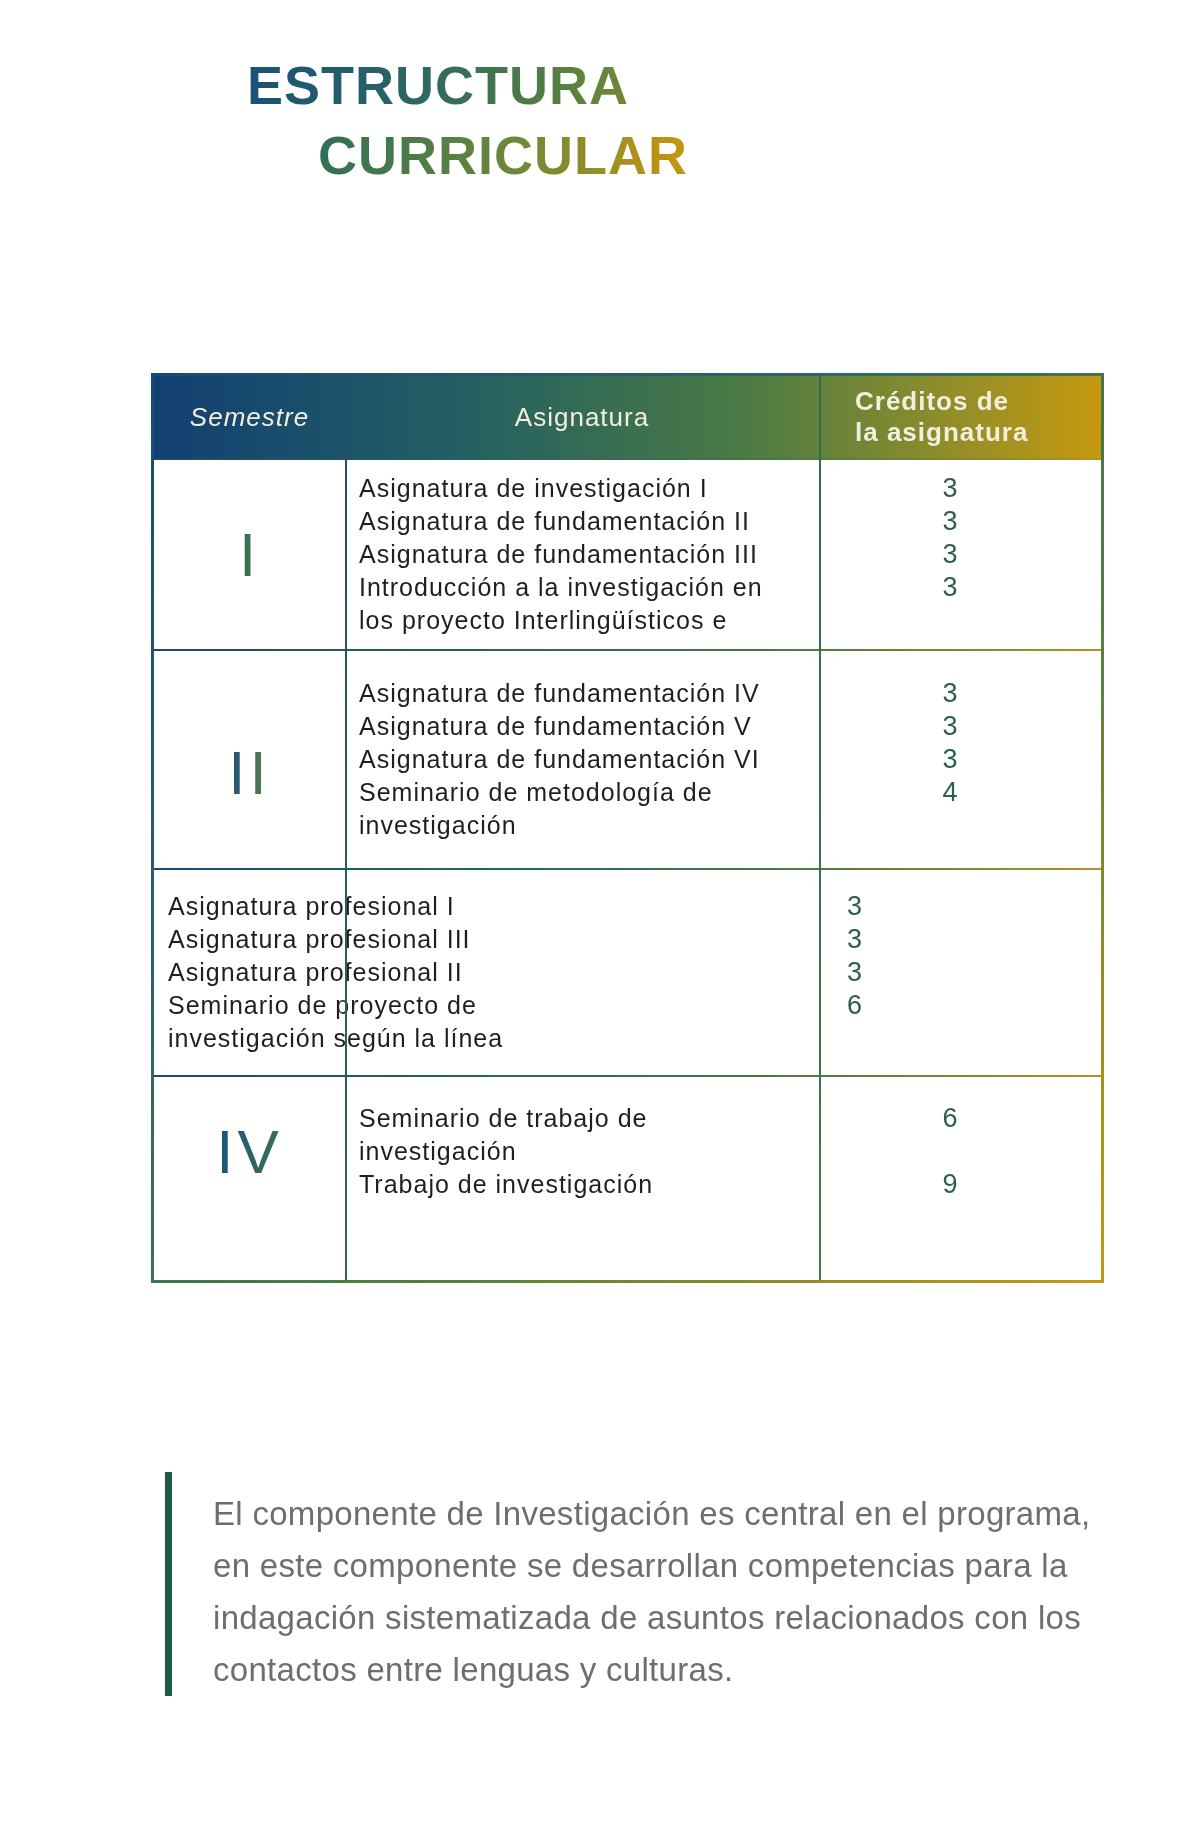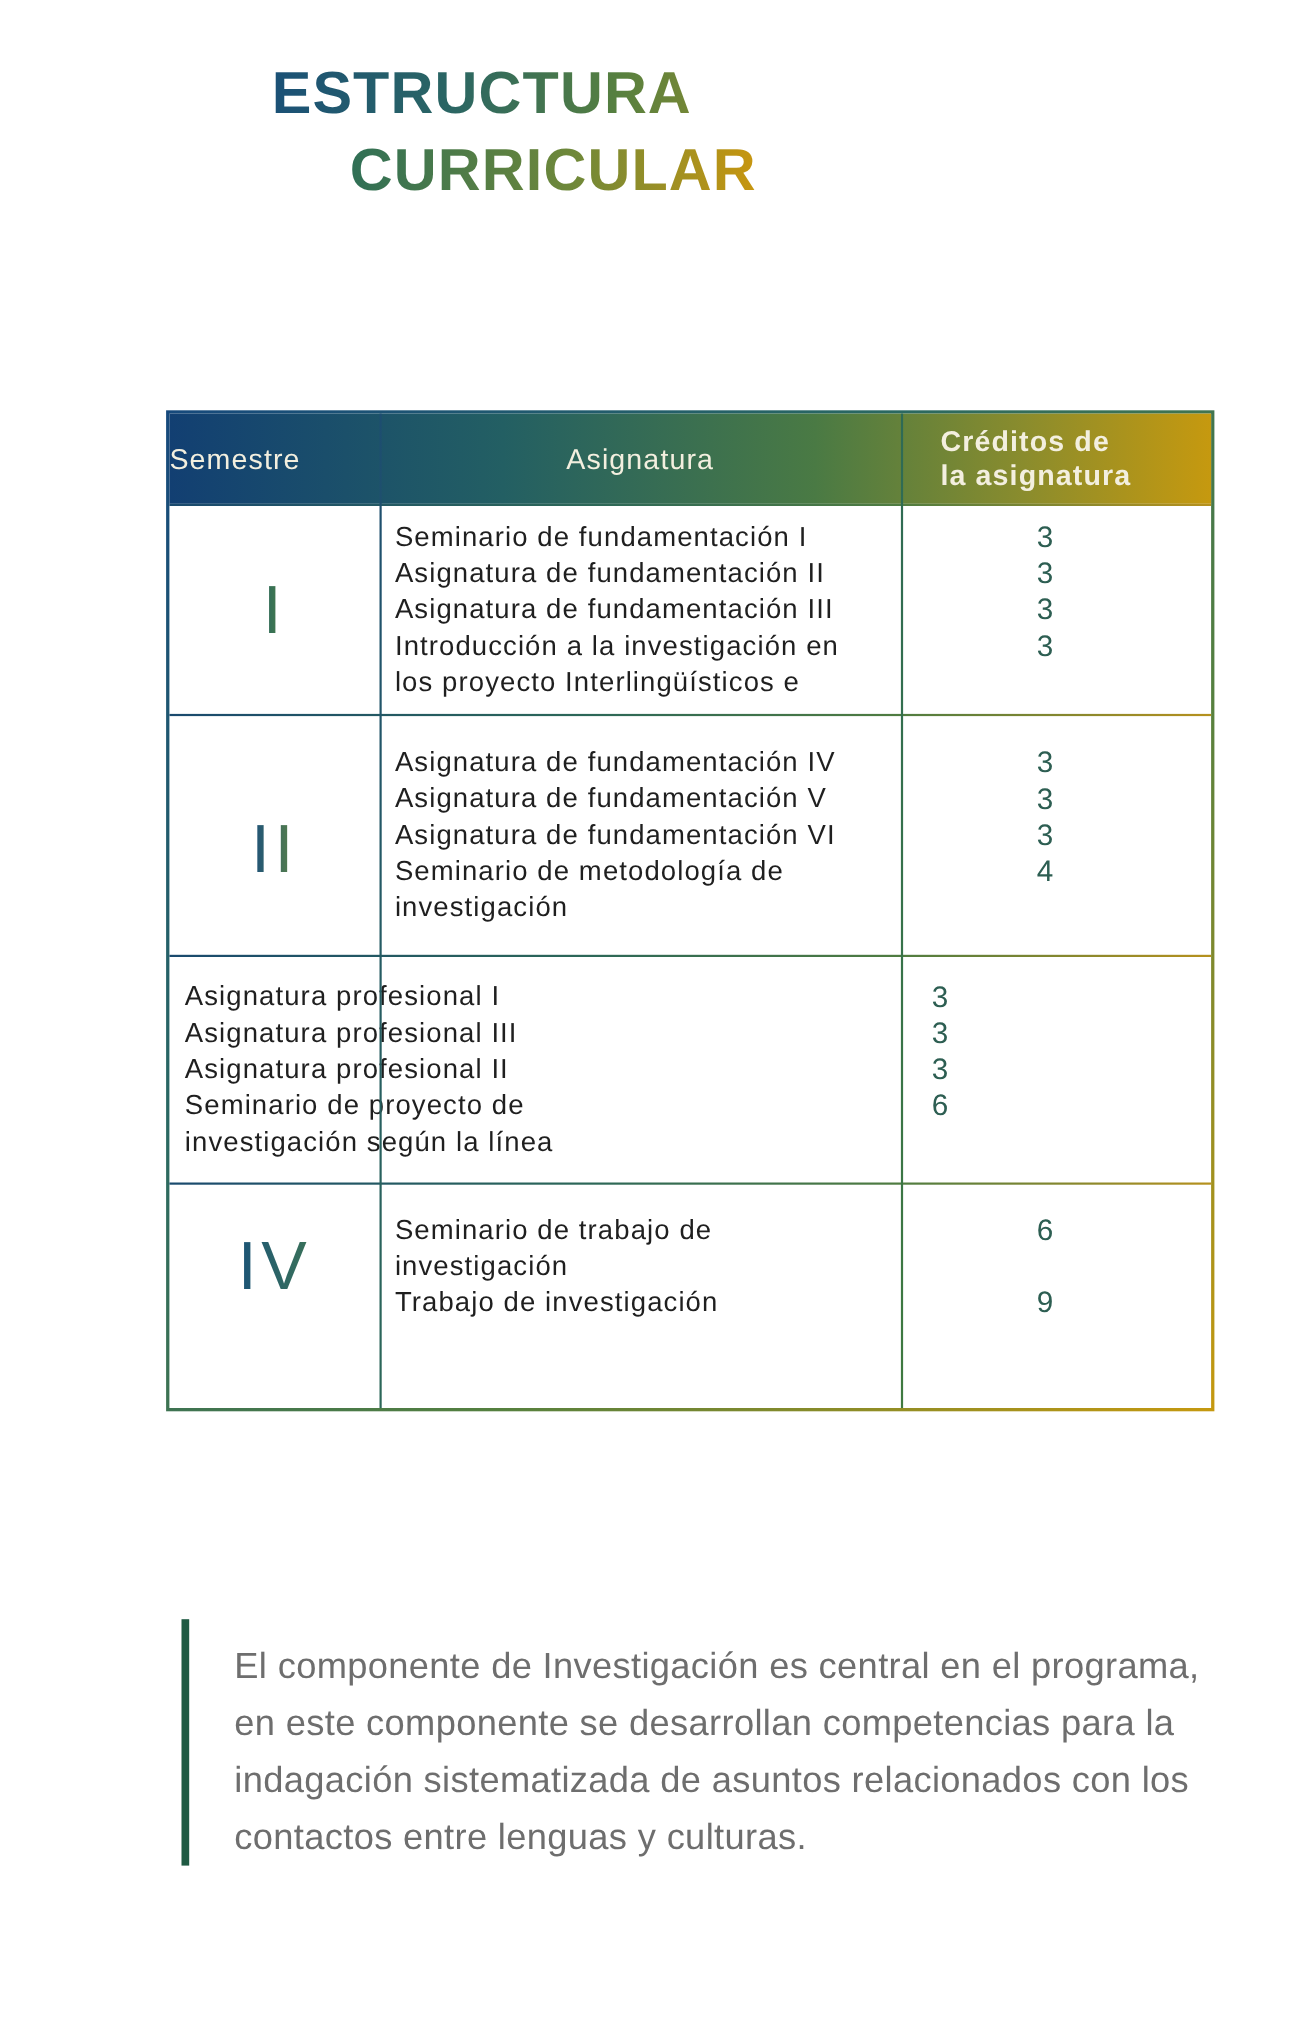--- a/index.html
+++ b/index.html
@@ -34,21 +34,21 @@
   .vdiv-1{left:191px;background:linear-gradient(180deg,#1d4d70 0%,#2c6758 100%);}
   .vdiv-2{left:665px;background:linear-gradient(180deg,#2e6a55 0%,#3f7a40 100%);}
   .hdiv{height:2px;width:100%;background:linear-gradient(90deg,#1a4a6e 0%,#2c6758 40%,#4f7c41 70%,#b6911e 100%);}
 
   .thead{
     display:flex;height:82px;
     background:linear-gradient(90deg,#123f72 0%,#235f63 32%,#4a7a44 62%,#8a8c2d 82%,#c6990f 100%);
     color:var(--c-header-text);font-size:26px;letter-spacing:1px;
   }
   .th{display:flex;flex-direction:column;justify-content:center;}
-  .th-semester{width:191px;}
+  .th-semester{width:191px;align-items:center;font-style:italic;}
   .th-course{width:474px;align-items:center;}
   .th-credits{flex:1;align-items:flex-start;padding-left:36px;line-height:31px;font-weight:bold;}
 
   .trow{display:flex;}
   .td-semester{width:191px;display:flex;align-items:center;justify-content:center;}
   .roman{font-size:62px;font-weight:500;letter-spacing:4px;}
   .num-0{background-image:linear-gradient(90deg,#2a6a5e,#4f7d45);}
   .num-1{background-image:linear-gradient(90deg,#1b4f7c,#5d8544);margin-top:26px;}
   .num-2{background-image:linear-gradient(90deg,#174a7b,#2a6a5e,#5d8544);}
   .num-3{background-image:linear-gradient(90deg,#1b5377,#3a7258);}
@@ -95,21 +95,21 @@
       </div>
     </div>
 
     <div id="table-body">
         <div class="hdiv"></div>
         <div class="trow" style="height: 189px;">
     <div class="td-semester">
       <span class="roman grad-text num-0">I</span>
     </div>
     <div class="td-course">
-            <div class="course-line">Seminario de fundamentación I</div>
+            <div class="course-line">Asignatura de investigación I</div>
             <div class="course-line">Asignatura de fundamentación II</div>
             <div class="course-line">Asignatura de fundamentación III</div>
             <div class="course-line">Introducción a la investigación en</div>
             <div class="course-line">los proyecto Interlingüísticos e</div>
           </div>
     <div class="td-credits">
             <div class="credit-line">3</div>
             <div class="credit-line">3</div>
             <div class="credit-line">3</div>
             <div class="credit-line">3</div>

